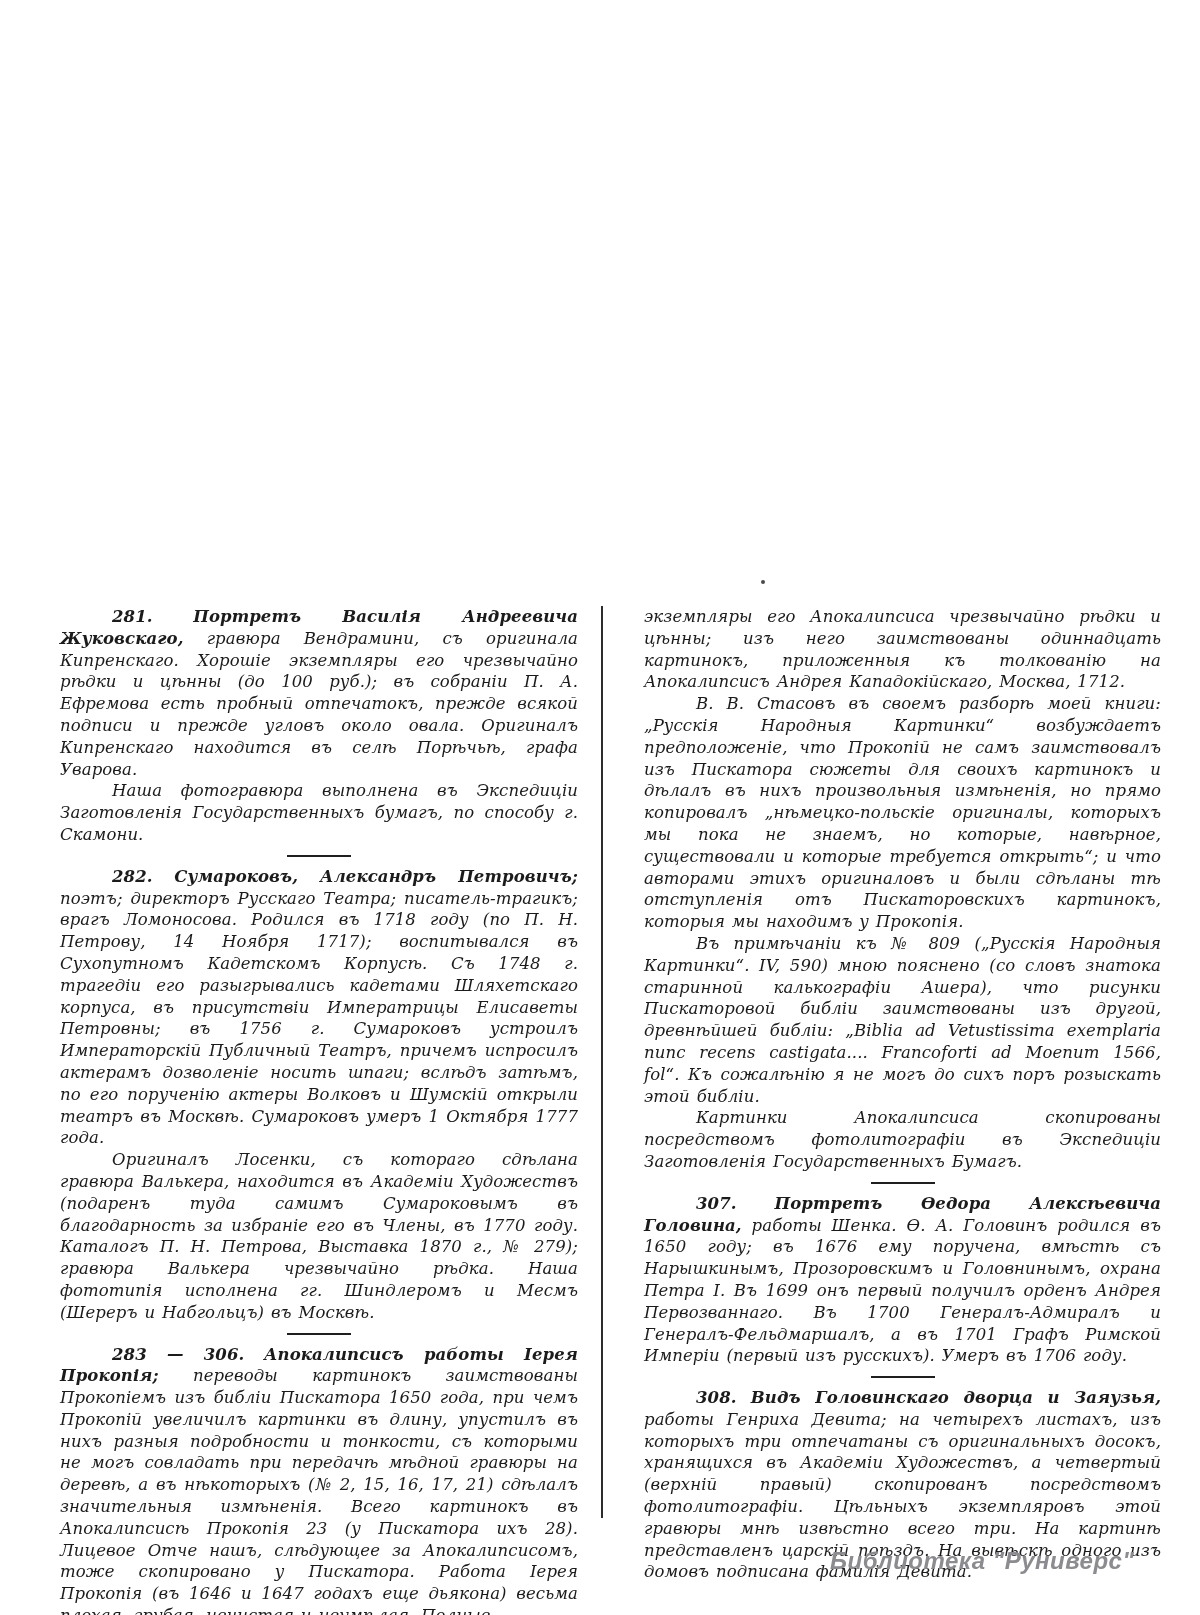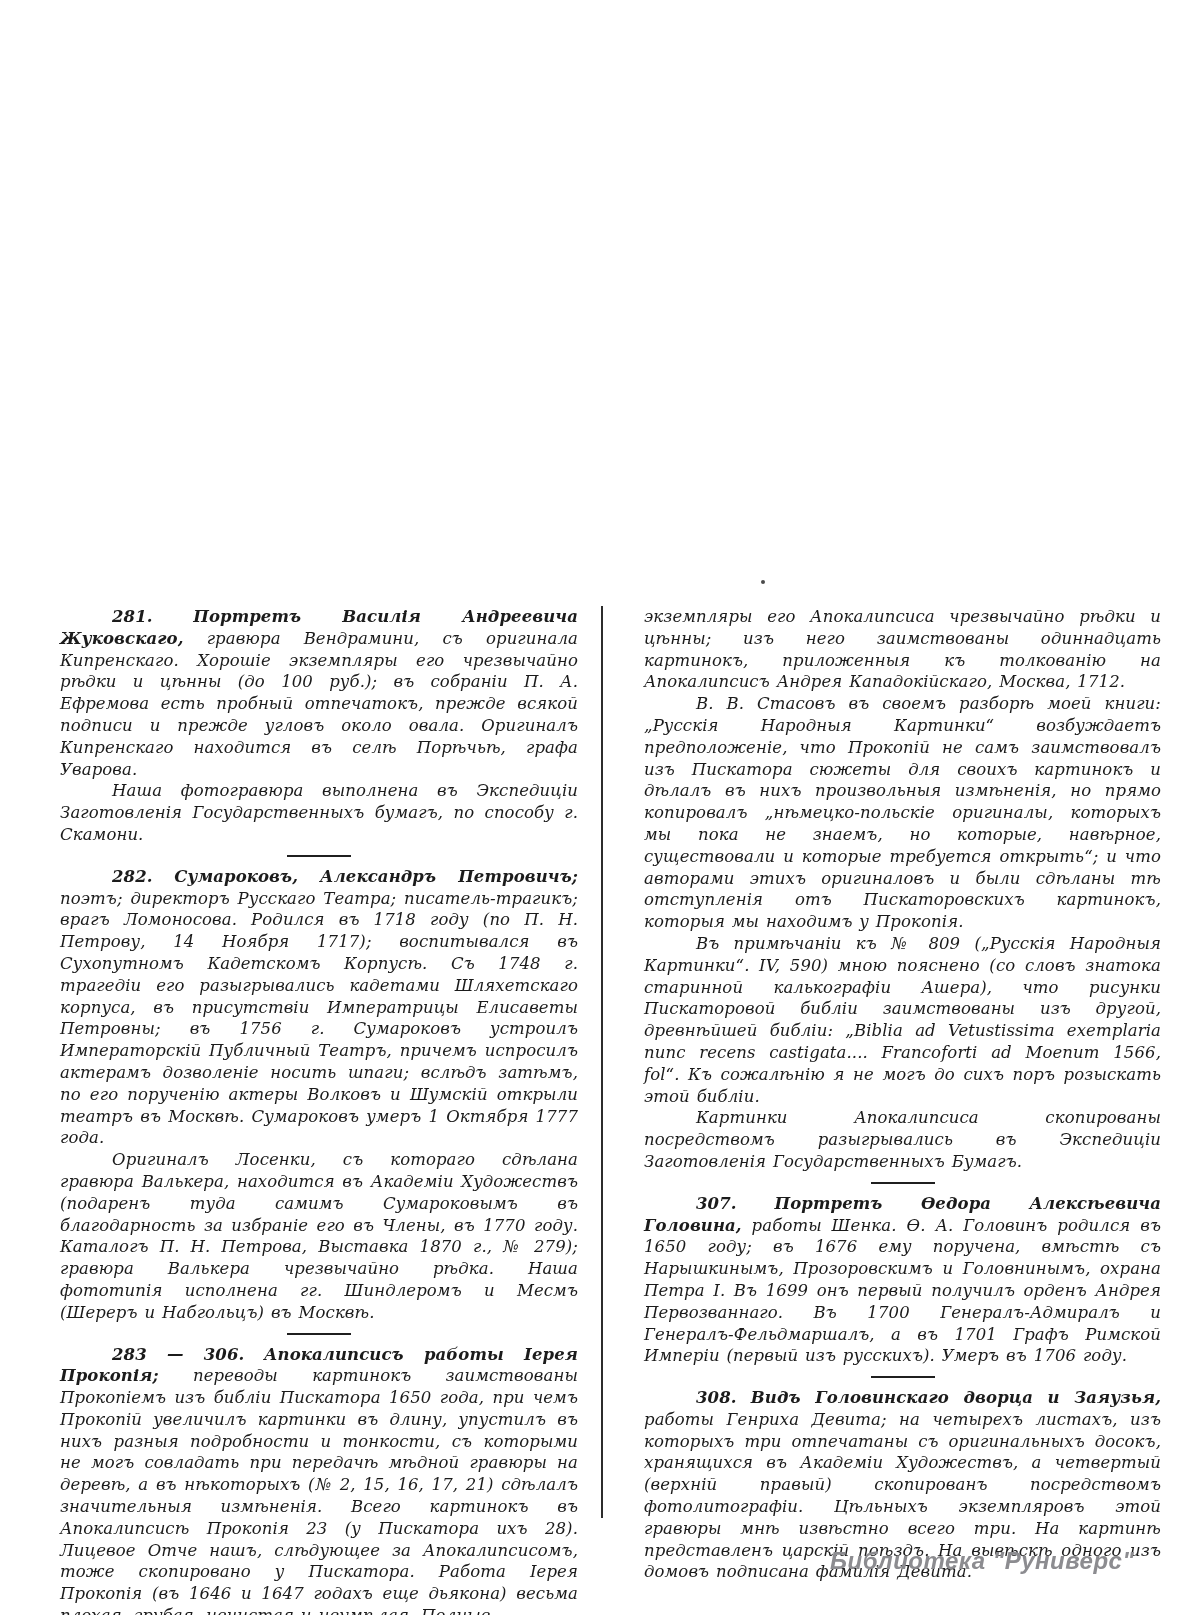--- a/index.html
+++ b/index.html
@@ -112,21 +112,21 @@
     <div class="footnote-rule"></div>
     <p class="footnote">*) Въ концѣ приложенъ скопированный второй разъ листокъ, который въ первый разъ вышелъ не такъ удачно.</p>
 
   </div>
 
   <div class="column col-right">
 
     <p class="para noindent">экземпляры его Апокалипсиса чрезвычайно рѣдки и цѣнны; изъ него заимствованы одиннадцать картинокъ, приложенныя къ толкованію на Апокалипсисъ Андрея Кападокійскаго, Москва, 1712.</p>
     <p class="para">В. В. Стасовъ въ своемъ разборѣ моей книги: „Русскія Народныя Картинки“ возбуждаетъ предположеніе, что Прокопій не самъ заимствовалъ изъ Пискатора сюжеты для своихъ картинокъ и дѣлалъ въ нихъ произвольныя измѣненія, но прямо копировалъ „нѣмецко-польскіе оригиналы, которыхъ мы пока не знаемъ, но которые, навѣрное, существовали и которые требуется открыть“; и что авторами этихъ оригиналовъ и были сдѣланы тѣ отступленія отъ Пискаторовскихъ картинокъ, которыя мы находимъ у Прокопія.</p>
     <p class="para">Въ примѣчаніи къ № 809 („Русскія Народныя Картинки“. IV, 590) мною пояснено (со словъ знатока старинной калькографіи Ашера), что рисунки Пискаторовой библіи заимствованы изъ другой, древнѣйшей библіи: „Biblia ad Vetustissima exemplaria nunc recens castigata.... Francoforti ad Moenum 1566, fol“. Къ сожалѣнію я не могъ до сихъ поръ розыскать этой библіи.</p>
-    <p class="para">Картинки Апокалипсиса скопированы посредствомъ разыгрывались въ Экспедиціи Заготовленія Государственныхъ Бумагъ.</p>
+    <p class="para">Картинки Апокалипсиса скопированы посредствомъ фотолитографіи въ Экспедиціи Заготовленія Государственныхъ Бумагъ.</p>
 
     <div class="sep"></div>
 
     <div class="entry">
       <p class="para"><span class="entry-number">307.</span> <span class="entry-title">Портретъ Ѳедора Алексѣевича Головина,</span> <span class="entry-body">работы Шенка. Ѳ. А. Головинъ родился въ 1650 году; въ 1676 ему поручена, вмѣстѣ съ Нарышкинымъ, Прозоровскимъ и Головнинымъ, охрана Петра I. Въ 1699 онъ первый получилъ орденъ Андрея Первозваннаго. Въ 1700 Генералъ-Адмиралъ и Генералъ-Фельдмаршалъ, а въ 1701 Графъ Римской Имперіи (первый изъ русскихъ). Умеръ въ 1706 году.</span></p>
     </div>
 
     <div class="sep"></div>
 
     <div class="entry">

